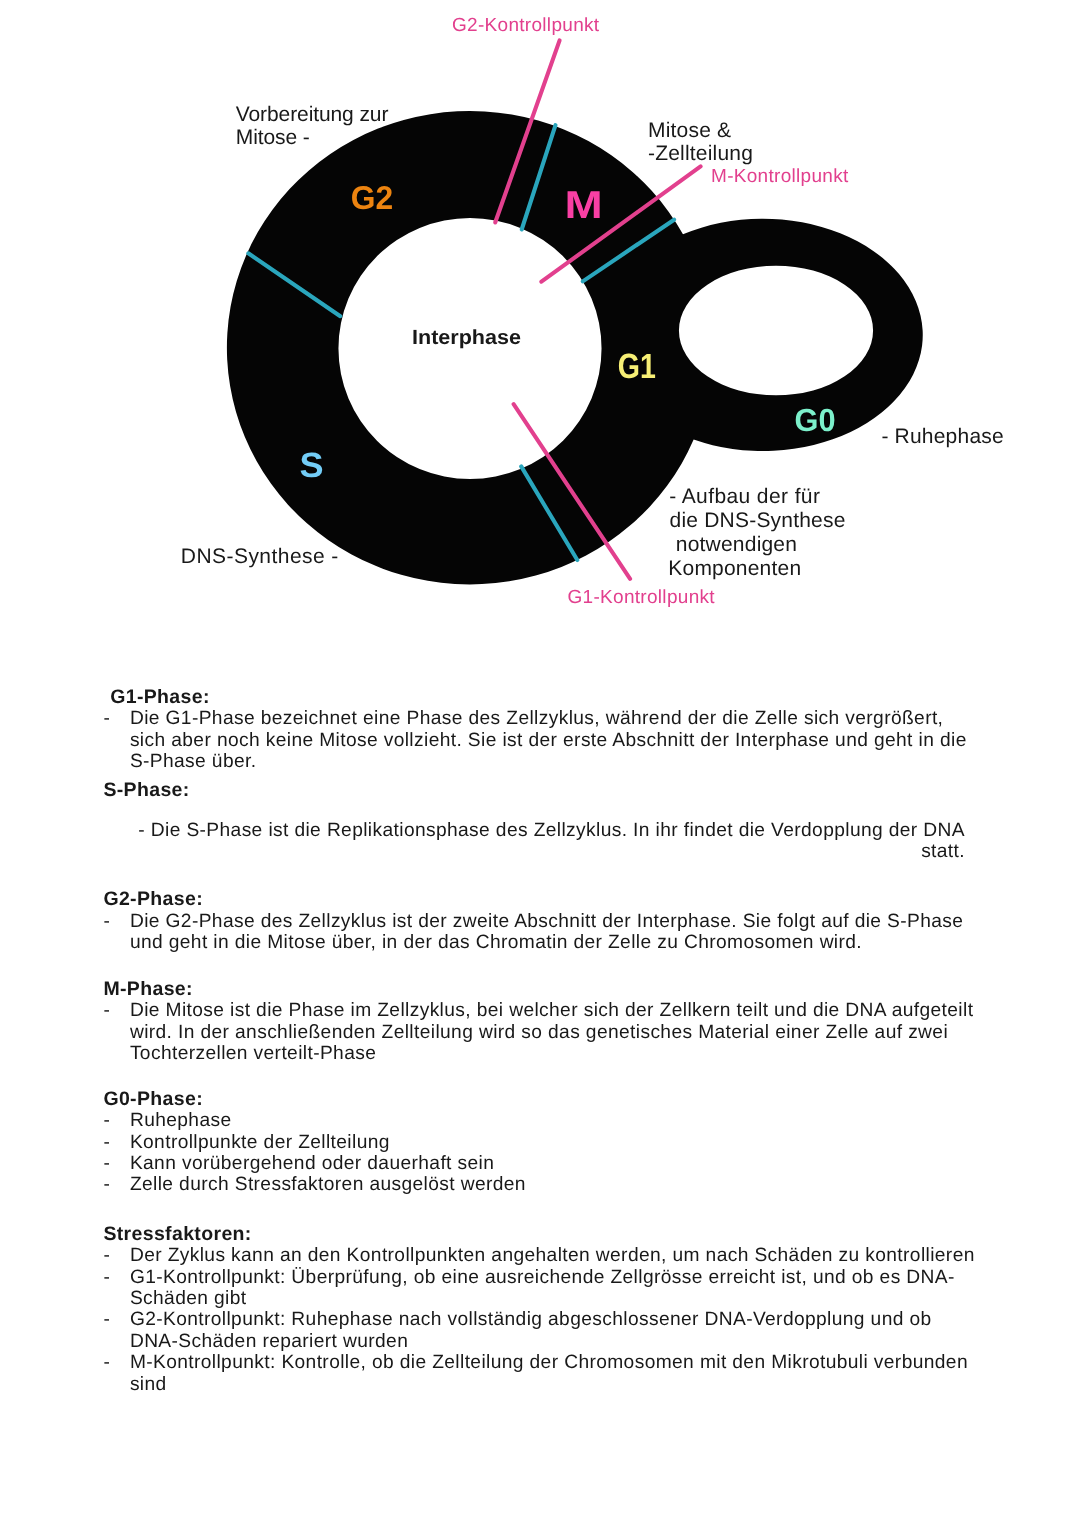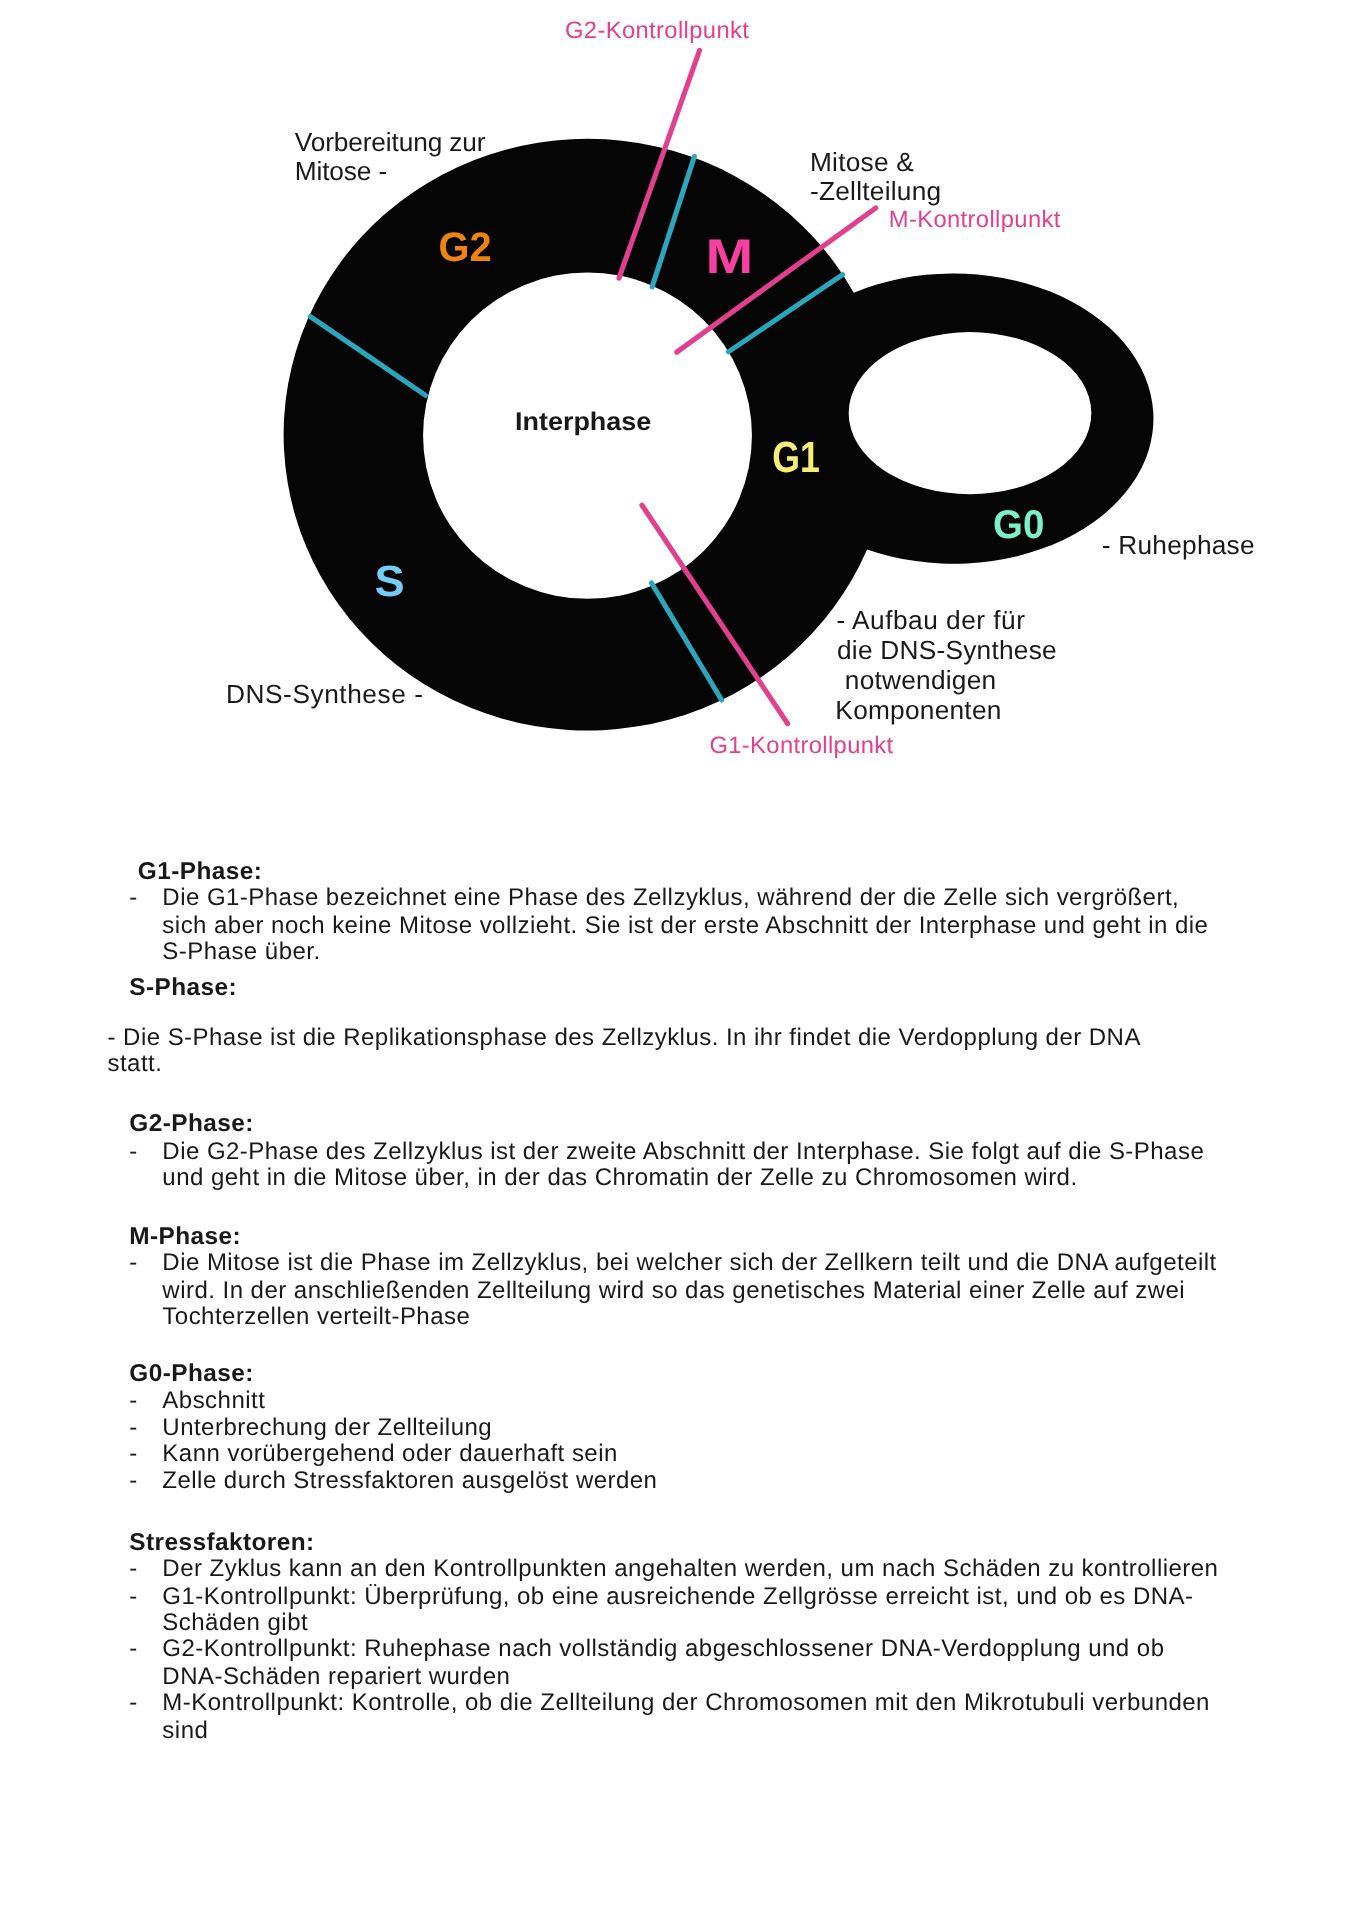--- a/index.html
+++ b/index.html
@@ -66,41 +66,41 @@
 </svg>
 </div>
 
 <div id="notes">
     <div class="head" style="left: 110.2px; top: 686.9px;">G1-Phase:</div>
     <div class="row" style="left: 103.4px; top: 708.3px;">
       <div class="bul">-</div>
       <div class="txt">Die G1-Phase bezeichnet eine Phase des Zellzyklus, während der die Zelle sich vergrößert, sich aber noch keine Mitose vollzieht. Sie ist der erste Abschnitt der Interphase und geht in die S-Phase über.</div>
     </div>
     <div class="head" style="left: 103.4px; top: 780px;">S-Phase:</div>
-    <div class="row" style="left: 86px; top: 819.9px;">
+    <div class="row" style="left: 117px; top: 819.9px; text-align: right;">
       <div class="txt">- Die S-Phase ist die Replikationsphase des Zellzyklus. In ihr findet die Verdopplung der DNA statt.</div>
     </div>
     <div class="head" style="left: 103.4px; top: 889.4px;">G2-Phase:</div>
     <div class="row" style="left: 103.4px; top: 910.8px;">
       <div class="bul">-</div>
       <div class="txt">Die G2-Phase des Zellzyklus ist der zweite Abschnitt der Interphase. Sie folgt auf die S-Phase und geht in die Mitose über, in der das Chromatin der Zelle zu Chromosomen wird.</div>
     </div>
     <div class="head" style="left: 103.4px; top: 978.7px;">M-Phase:</div>
     <div class="row" style="left: 103.4px; top: 1000.1px;">
       <div class="bul">-</div>
       <div class="txt">Die Mitose ist die Phase im Zellzyklus, bei welcher sich der Zellkern teilt und die DNA aufgeteilt wird. In der anschließenden Zellteilung wird so das genetisches Material einer Zelle auf zwei Tochterzellen verteilt-Phase</div>
     </div>
     <div class="head" style="left: 103.4px; top: 1088.7px;">G0-Phase:</div>
     <div class="row" style="left: 103.4px; top: 1110.1px;">
       <div class="bul">-</div>
-      <div class="txt"> Abschnitt</div>
+      <div class="txt"> Ruhephase</div>
     </div>
     <div class="row" style="left: 103.4px; top: 1131.5px;">
       <div class="bul">-</div>
-      <div class="txt">Unterbrechung der Zellteilung</div>
+      <div class="txt">Kontrollpunkte der Zellteilung</div>
     </div>
     <div class="row" style="left: 103.4px; top: 1152.9px;">
       <div class="bul">-</div>
       <div class="txt">Kann vorübergehend oder dauerhaft sein</div>
     </div>
     <div class="row" style="left: 103.4px; top: 1174.3px;">
       <div class="bul">-</div>
       <div class="txt">Zelle durch Stressfaktoren ausgelöst werden</div>
     </div>
     <div class="head" style="left: 103.4px; top: 1223.8px;">Stressfaktoren:</div>

